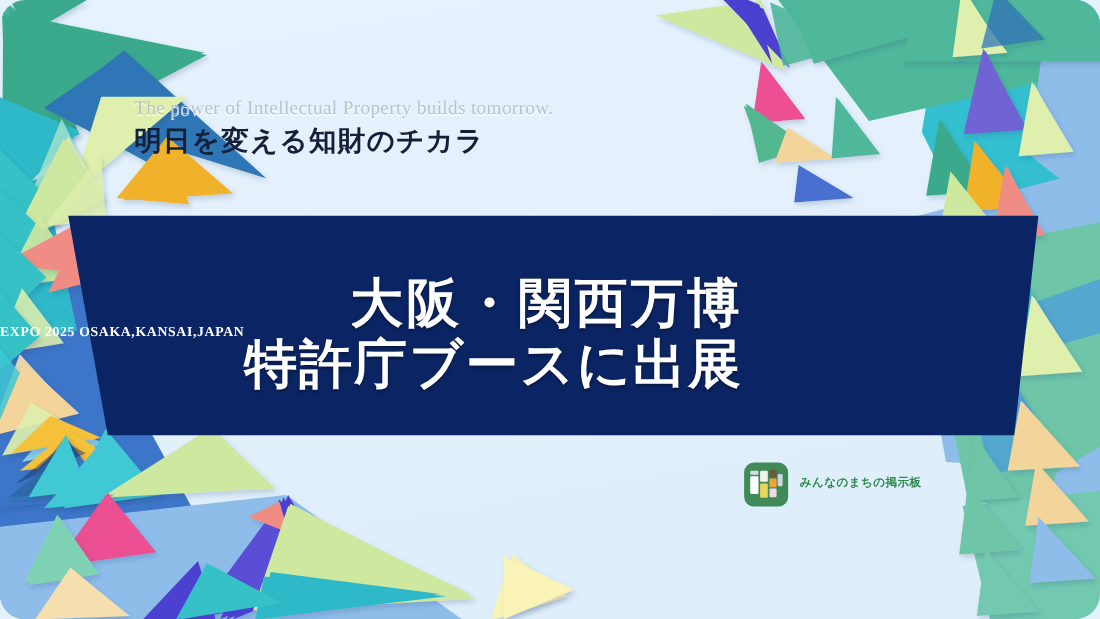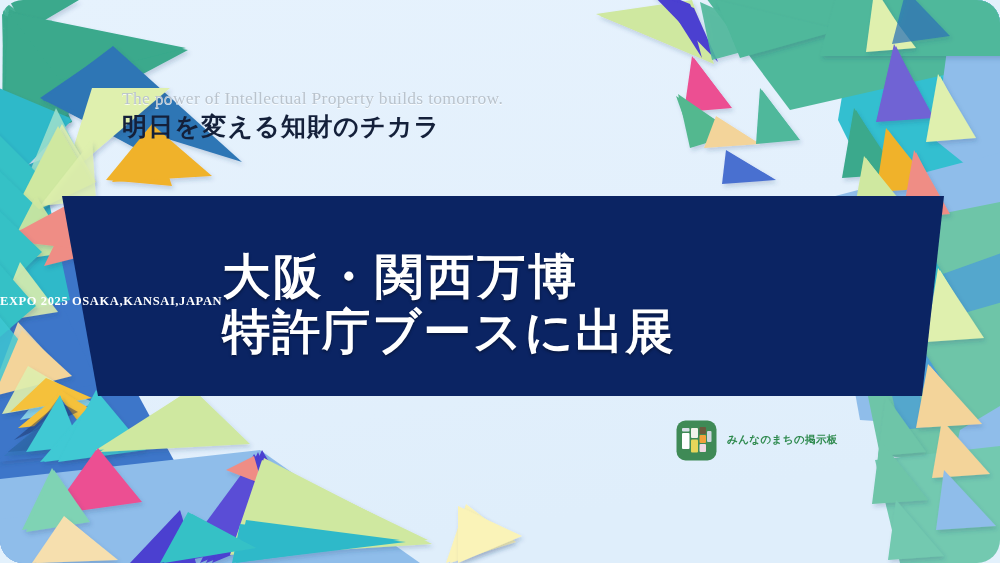--- a/index.html
+++ b/index.html
@@ -18,41 +18,41 @@
   .headline{
     position:absolute;left:122px;top:88px;width:560px;z-index:6;
   }
   .headline .eyebrow{
     font-family:"Liberation Serif","DejaVu Serif",serif;
     font-size:17.5px;letter-spacing:.3px;color:#b9c3cd;
     white-space:nowrap;line-height:1.2;margin:0 0 4px 0;
     text-shadow:0 1px 0 rgba(255,255,255,.85);
   }
   .headline .jp{
-    font-family:Liberation Mono, monospace;
+    font-family:Liberation Sans, sans-serif;
     font-weight:700;font-size:25px;letter-spacing:1.2px;
     color:#14203a;white-space:nowrap;line-height:1.25;margin:0;
   }
 
   
   .banner-wrap{position:absolute;left:0;top:196px;width:1000px;height:200px;z-index:5;}
   .banner-shape{position:absolute;inset:0;width:1000px;height:200px;display:block;}
   .banner-content{
     position:absolute;left:0;top:0;width:1000px;height:200px;
     display:flex;flex-direction:row;align-items:center;justify-content:flex-start;
     padding-top:16px;box-sizing:border-box;
   }
   .banner-kicker{
     font-family:"Liberation Serif","DejaVu Serif",serif;
     font-size:12.5px;font-weight:700;letter-spacing:.6px;color:#ffffff;
     white-space:nowrap;margin:0 0 6px 0;
   }
   .banner-title{
     font-family:"DejaVu Serif","Liberation Serif",serif;
-    font-weight:700;color:#ffffff;text-align:left;
+    font-weight:700;color:#ffffff;text-align:right;
     font-size:48px;line-height:1.15;letter-spacing:3px;
     white-space:nowrap;margin:0;
     text-shadow:0 2px 3px rgba(0,0,0,.35);
   }
   .banner-title .l2{display:block;letter-spacing:2px;font-family:Liberation Serif, serif;}
 
   
   .logo{
     position:absolute;left:676px;top:420px;z-index:7;
     display:flex;align-items:center;gap:9px;

